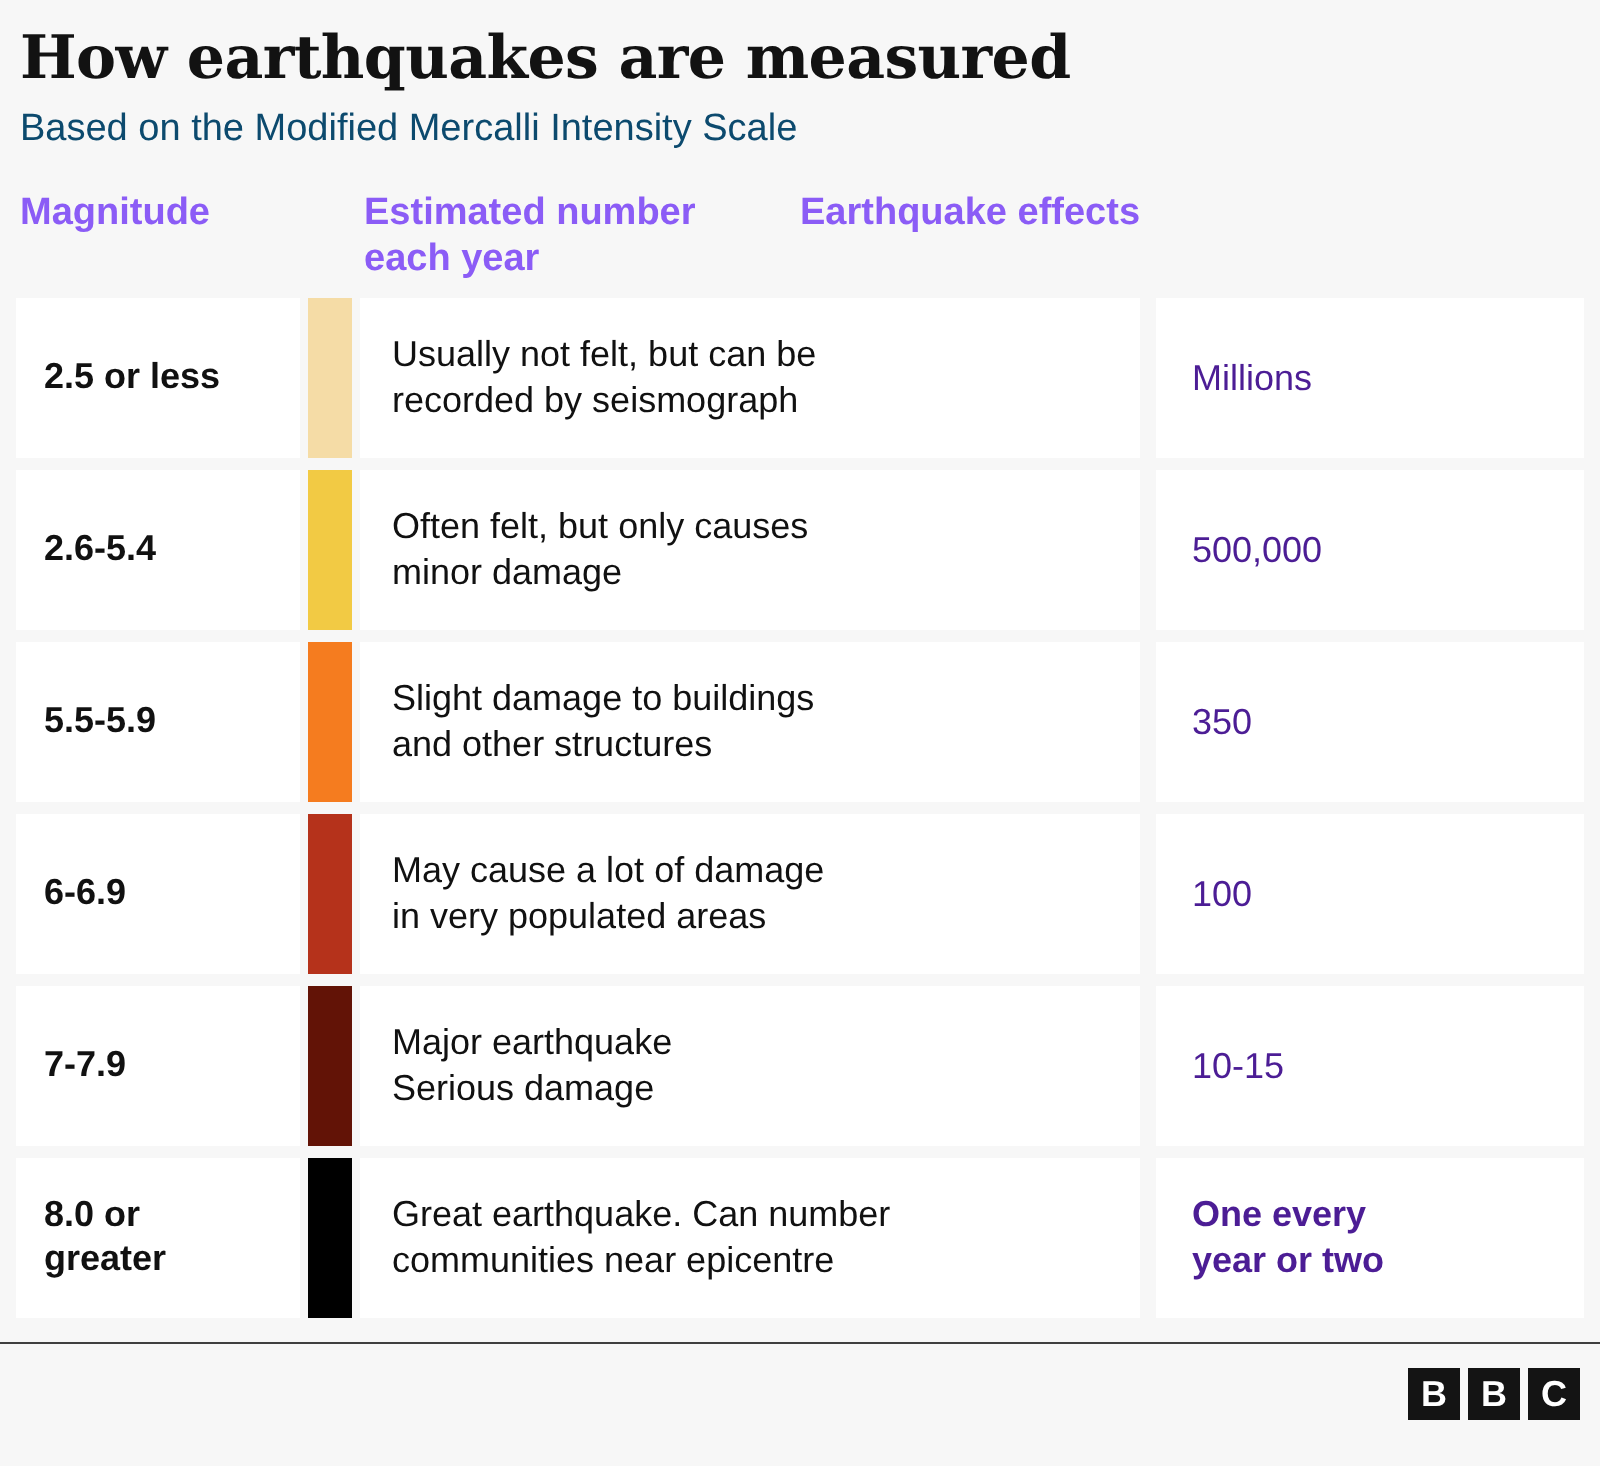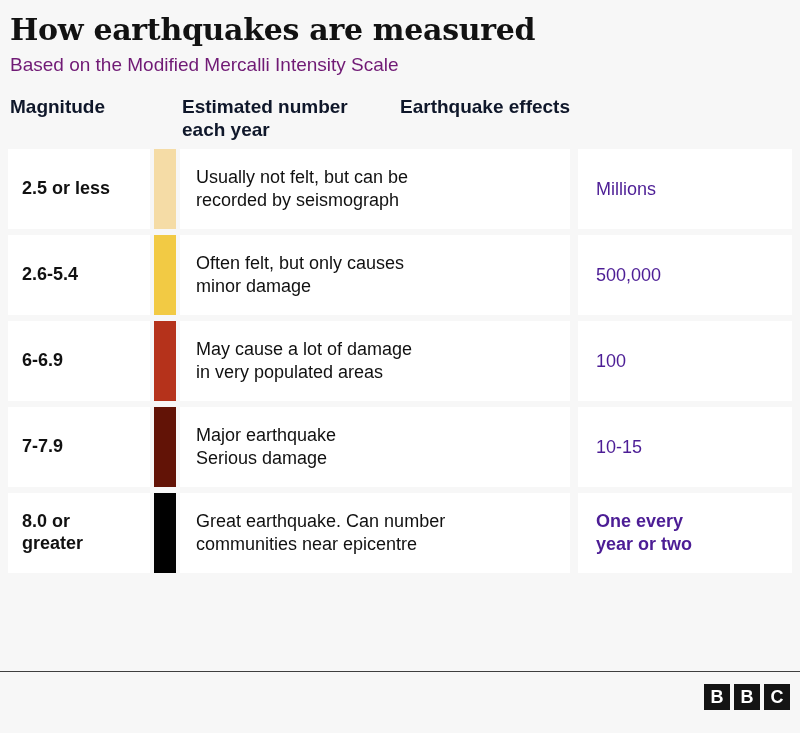--- a/index.html
+++ b/index.html
@@ -33,36 +33,36 @@
     font-weight: bold;
     letter-spacing: -0.3px;
     color: #121212;
     line-height: 1.18;
   }
 
   .subtitle {
     font-family: "Liberation Sans", sans-serif;
     font-size: 19px;
     font-weight: normal;
-    color: #701a75;
+    color: #0c4a6e;
     margin-top: 7px;
     line-height: 1.2;
   }
 
   
   .header-row {
     display: flex;
     align-items: flex-start;
     margin-top: 18px;
     padding: 0 10px 0 10px;
     height: 54px;
   }
 
   .col-head {
-    color: #0f172a;
+    color: #8b5cf6;
     font-size: 19px;
     font-weight: bold;
     line-height: 1.22;
   }
 
   .head-magnitude { width: 172px; flex: 0 0 172px; }
   .head-effects   { width: 390px; flex: 0 0 390px; }
   .head-number    { flex: 1 1 auto; }
 
   
@@ -212,20 +212,30 @@
         <div class="cell cell-magnitude" style="white-space: pre-line;">2.6-5.4</div>
         <div class="swatch-wrap">
           <div class="swatch" style="background: rgb(242, 202, 68);"></div>
         </div>
         <div class="cell cell-effects">Often felt, but only causes
 minor damage</div>
         <div class="spacer-col"></div>
         <div class="cell cell-number">500,000</div>
       </div>
       <div class="row">
+        <div class="cell cell-magnitude" style="white-space: pre-line;">5.5-5.9</div>
+        <div class="swatch-wrap">
+          <div class="swatch" style="background: rgb(245, 124, 31);"></div>
+        </div>
+        <div class="cell cell-effects">Slight damage to buildings
+and other structures</div>
+        <div class="spacer-col"></div>
+        <div class="cell cell-number">350</div>
+      </div>
+      <div class="row">
         <div class="cell cell-magnitude" style="white-space: pre-line;">6-6.9</div>
         <div class="swatch-wrap">
           <div class="swatch" style="background: rgb(181, 50, 27);"></div>
         </div>
         <div class="cell cell-effects">May cause a lot of damage
 in very populated areas</div>
         <div class="spacer-col"></div>
         <div class="cell cell-number">100</div>
       </div>
       <div class="row">

